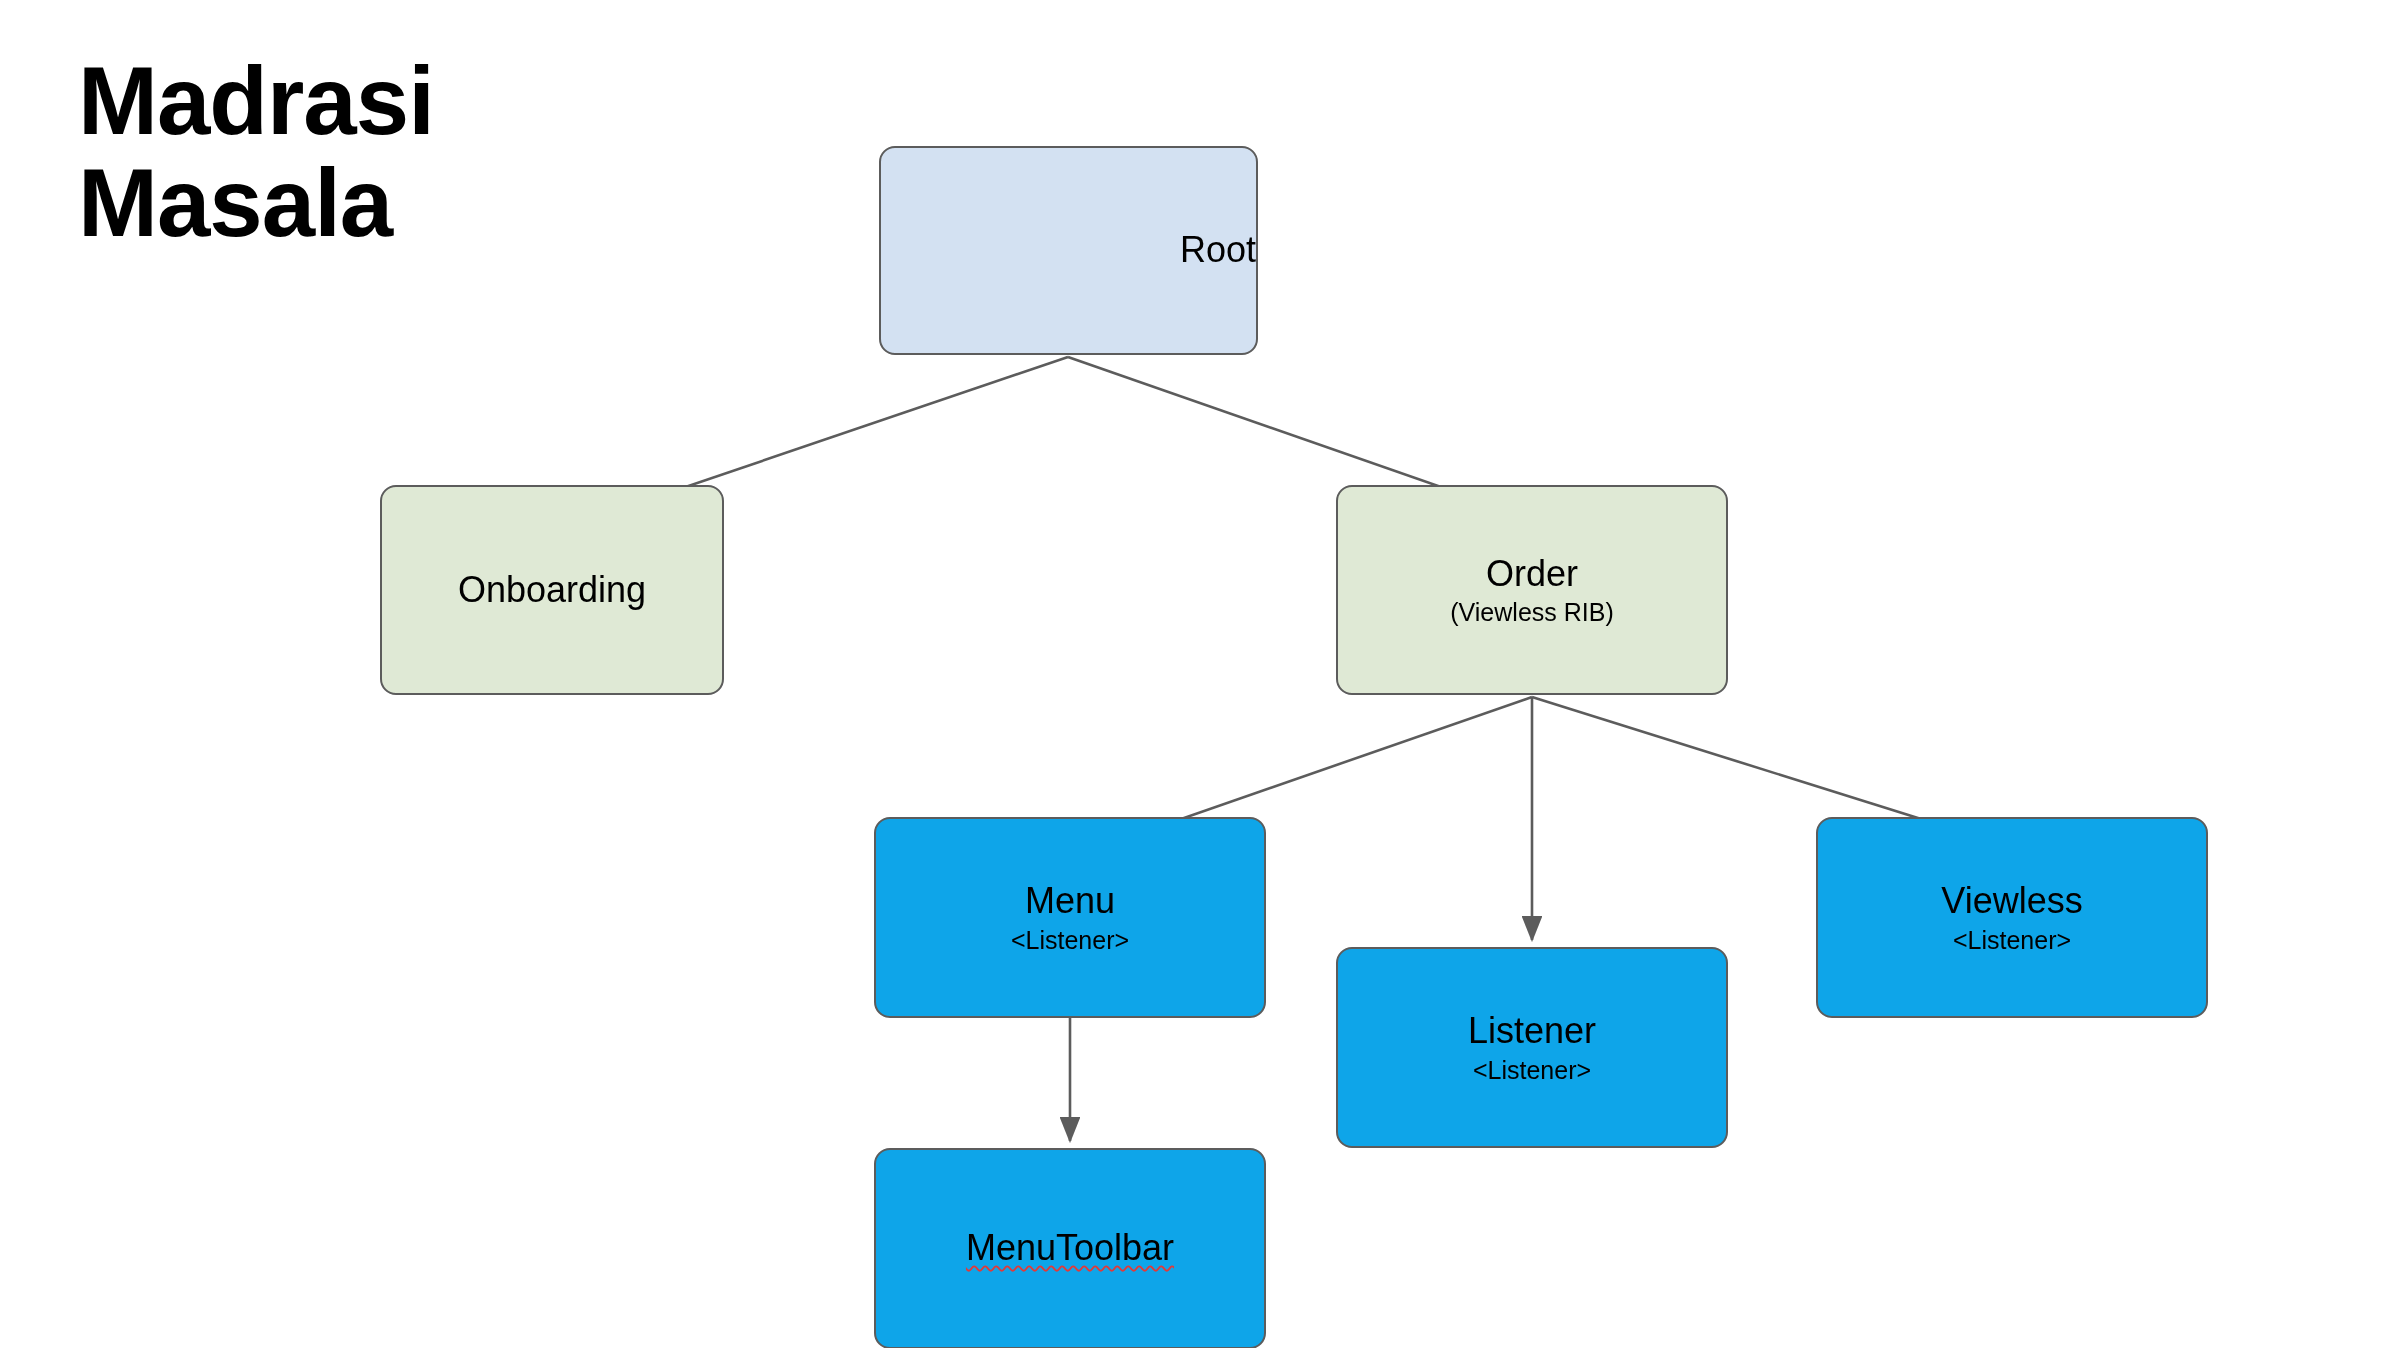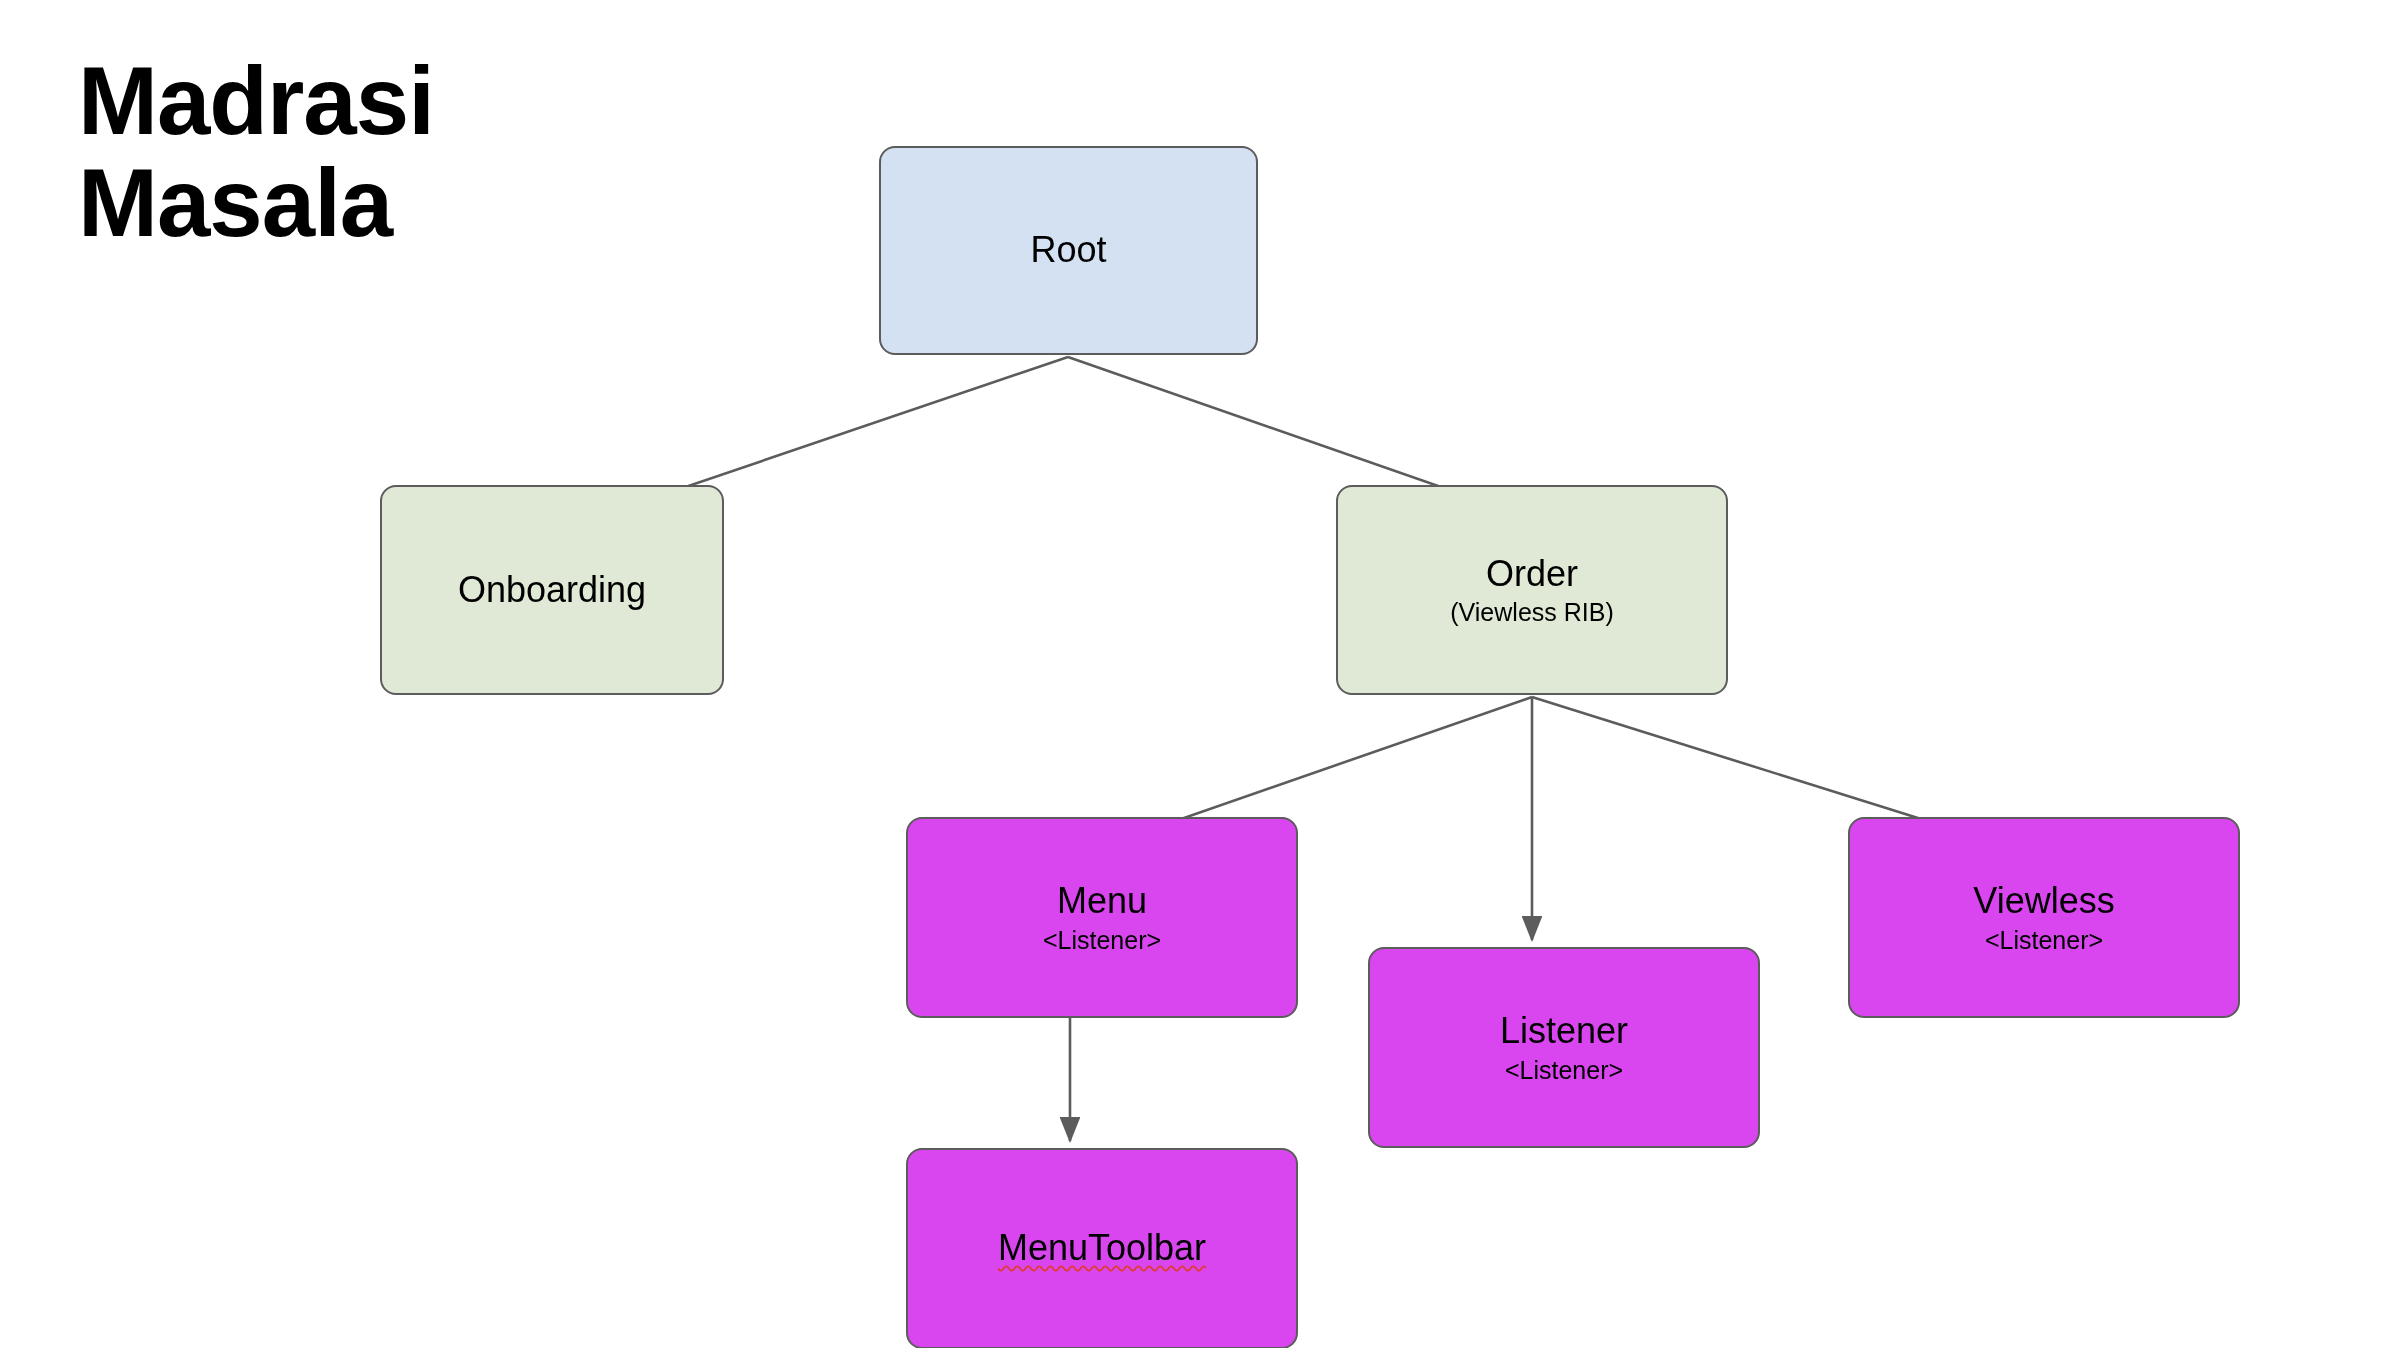--- a/index.html
+++ b/index.html
@@ -72,21 +72,21 @@
     display: inline-block;
     text-decoration: underline wavy #e03a3a;
     text-decoration-skip-ink: none;
     text-underline-offset: 5px;
     text-decoration-thickness: 2px;
     text-align: right;
   }
 
   .fill-blue   { background: #d3e1f2; }
   .fill-green  { background: #dfe9d5; }
-  .fill-yellow { background: #d946ef; margin-left: 32px; }
+  .fill-yellow { background: #0ea5e9; }
 </style>
 </head>
 <body>
 
 <div id="canvas" style="width: 2394px; height: 1348px; background: rgb(255, 255, 255);">
 
   <div id="diagram-title">Madrasi
 Masala</div>
 
   <svg id="edge-layer" viewBox="0 0 2394 1348" xmlns="http://www.w3.org/2000/svg">
@@ -99,21 +99,21 @@
         <path d="M 1068 357 L 594 518" stroke="#5c5c5c" stroke-width="2.6" fill="none" marker-end="url(#arrowhead)"></path>
         <path d="M 1068 357 L 1530 518" stroke="#5c5c5c" stroke-width="2.6" fill="none" marker-end="url(#arrowhead)"></path>
         <path d="M 1532 697 L 1092 850" stroke="#5c5c5c" stroke-width="2.6" fill="none" marker-end="url(#arrowhead)"></path>
         <path d="M 1532 697 L 1532 940" stroke="#5c5c5c" stroke-width="2.6" fill="none" marker-end="url(#arrowhead)"></path>
         <path d="M 1532 697 L 2020 850" stroke="#5c5c5c" stroke-width="2.6" fill="none" marker-end="url(#arrowhead)"></path>
         <path d="M 1070 1018 L 1070 1141" stroke="#5c5c5c" stroke-width="2.6" fill="none" marker-end="url(#arrowhead)"></path>
       </g>
   </svg>
 
   <div id="nodes-group">
-      <div class="node fill-blue" style="left: 879px; top: 146px; width: 379px; height: 209px;">
+      <div class="node fill-blue" style="left: 879px; top: 146px; width: 379px; height: 209px; align-items: flex-end;">
         <div class="node-title">Root</div>
       </div>
       <div class="node fill-green" style="left: 380px; top: 485px; width: 344px; height: 210px;">
         <div class="node-title">Onboarding</div>
       </div>
       <div class="node fill-green" style="left: 1336px; top: 485px; width: 392px; height: 210px;">
         <div class="node-title">Order</div>
         <div class="node-subtitle">(Viewless RIB)</div>
       </div>
       <div class="node fill-yellow" style="left: 874px; top: 817px; width: 392px; height: 201px;">

